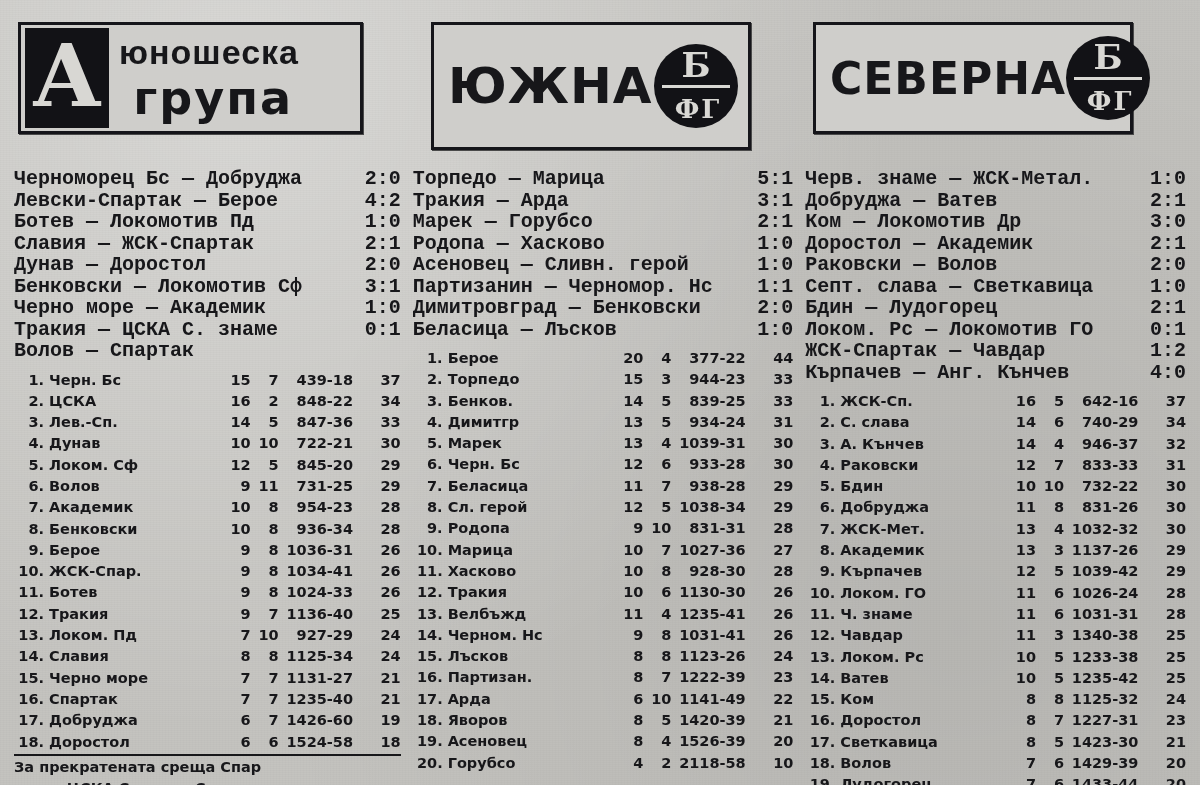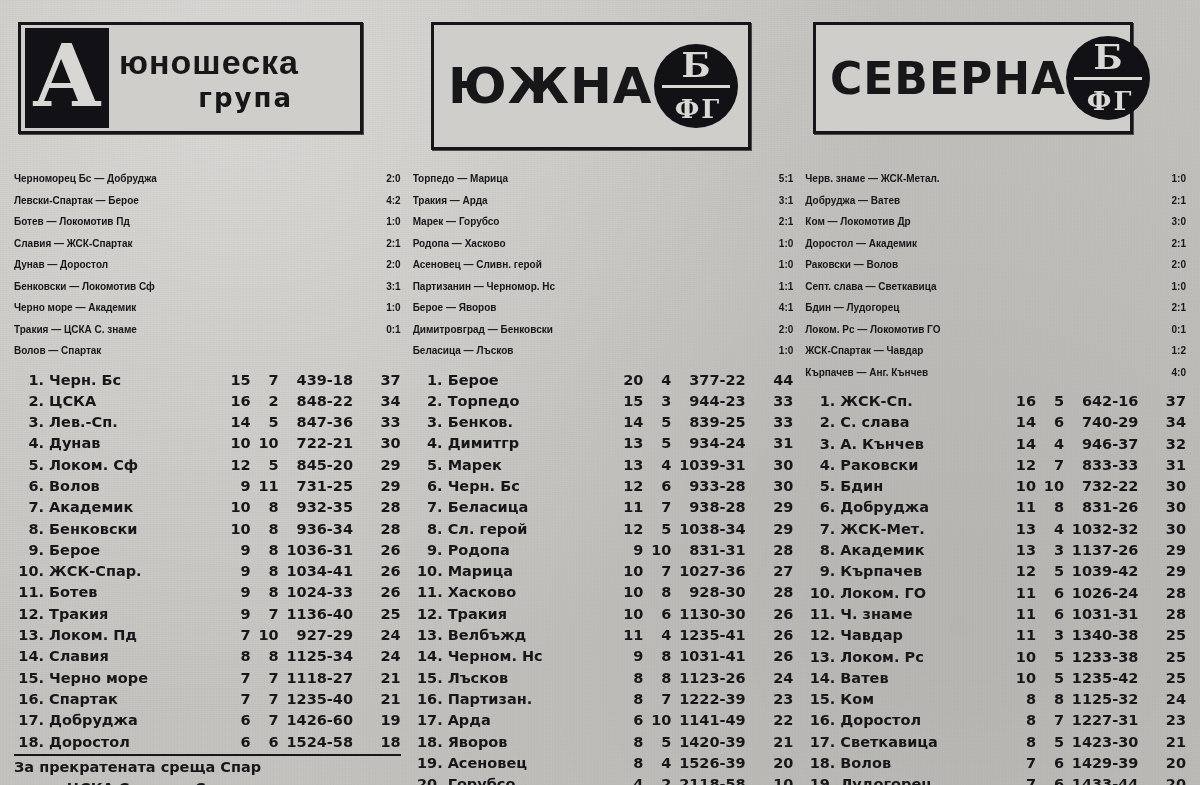--- a/index.html
+++ b/index.html
@@ -78,21 +78,21 @@
   }
   .a-word1 {
     font-family: Liberation Sans, sans-serif;
     font-weight: bold;
     font-size: 34px;
     letter-spacing: 1px;
   }
   .a-word2 {
     font-family: "DejaVu Sans", sans-serif;
     font-weight: bold;
-    font-size: 26px;
+    font-size: 46px;
     letter-spacing: 2px;
     align-self: flex-end;
     margin-top: 6px;
     margin-right: 6px;
   }
   .banner-z {
     width: 320px;
     height: 128px;
     margin-left: 68px;
     justify-content: space-between;
@@ -156,22 +156,22 @@
     gap: 0;
   }
   .col {
     width: 395px;
     box-sizing: border-box;
     padding-right: 6px;
   }
   .col + .col { padding-left: 6px; }
 
   .results {
-    font-family: Liberation Sans, sans-serif;
-    font-size: 10px;
+    font-family: Liberation Mono, monospace;
+    font-size: 20px;
     font-weight: bold;
     line-height: 21.5px;
     margin-bottom: 8px;
   }
   .res-row {
     display: flex;
     align-items: baseline;
     white-space: nowrap;
   }
   .res-match {
@@ -361,21 +361,21 @@
             <span class="st-num">7</span>
             <span class="st-gd">31-25</span>
             <span class="st-pts">29</span>
           </div>
           <div class="st-row">
             <span class="st-pos">7.</span>
             <span class="st-team">Академик</span>
             <span class="st-num">10</span>
             <span class="st-num">8</span>
             <span class="st-num">9</span>
-            <span class="st-gd">32-35</span>
+            <span class="st-gd">54-23</span>
             <span class="st-pts">28</span>
           </div>
           <div class="st-row">
             <span class="st-pos">8.</span>
             <span class="st-team">Бенковски</span>
             <span class="st-num">10</span>
             <span class="st-num">8</span>
             <span class="st-num">9</span>
             <span class="st-gd">36-34</span>
             <span class="st-pts">28</span>
@@ -433,21 +433,21 @@
             <span class="st-num">11</span>
             <span class="st-gd">25-34</span>
             <span class="st-pts">24</span>
           </div>
           <div class="st-row">
             <span class="st-pos">15.</span>
             <span class="st-team">Черно море</span>
             <span class="st-num">7</span>
             <span class="st-num">7</span>
             <span class="st-num">11</span>
-            <span class="st-gd">18-27</span>
+            <span class="st-gd">31-27</span>
             <span class="st-pts">21</span>
           </div>
           <div class="st-row">
             <span class="st-pos">16.</span>
             <span class="st-team">Спартак</span>
             <span class="st-num">7</span>
             <span class="st-num">7</span>
             <span class="st-num">12</span>
             <span class="st-gd">35-40</span>
             <span class="st-pts">21</span>
@@ -497,24 +497,20 @@
           </div>
           <div class="res-row">
             <span class="res-match">Асеновец — Сливн. герой</span>
             <span class="res-score">1:0</span>
           </div>
           <div class="res-row">
             <span class="res-match">Партизанин — Черномор. Нс</span>
             <span class="res-score">1:1</span>
           </div>
           <div class="res-row">
-            <span class="res-match">Берое — Яворов</span>
-            <span class="res-score">4:1</span>
-          </div>
-          <div class="res-row">
             <span class="res-match">Димитровград — Бенковски</span>
             <span class="res-score">2:0</span>
           </div>
           <div class="res-row">
             <span class="res-match">Беласица — Лъсков</span>
             <span class="res-score">1:0</span>
           </div>
         </div>
       <div class="standings" id="std1">
           <div class="st-row">

